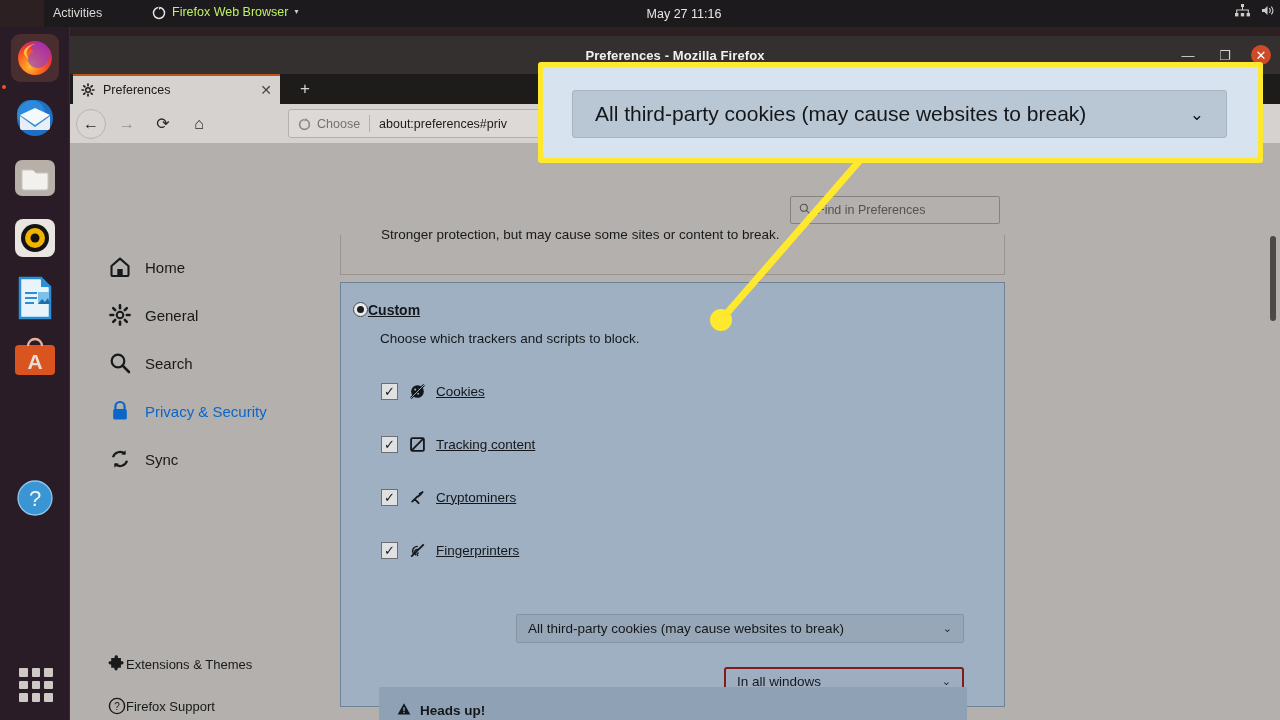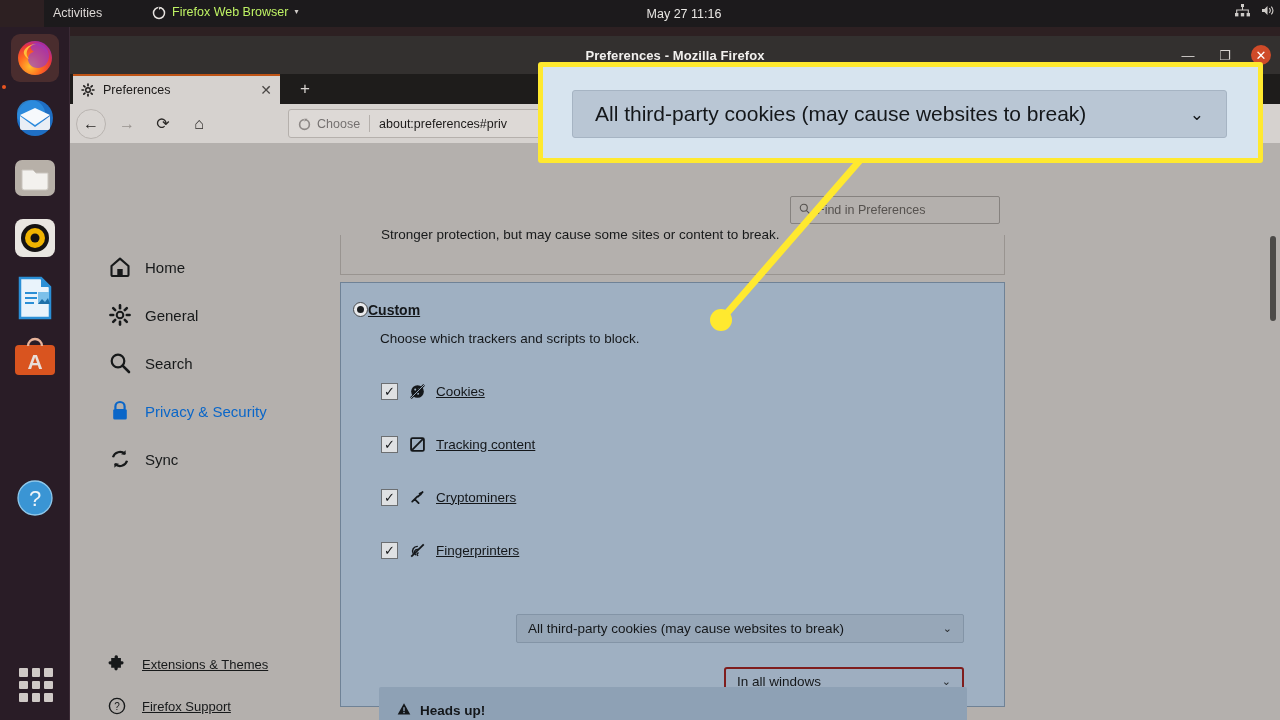--- a/index.html
+++ b/index.html
@@ -121,21 +121,21 @@
     position: absolute; left: 40px; top: -8px; font-size: 13.5px; color: #17191a; white-space: nowrap;
   }
 
   
   .sidenav { position: absolute; left: 38px; top: 100px; width: 220px; }
   .sideitem { display: flex; align-items: center; height: 48px; gap: 14px; color: #17191a; }
   .sideitem .ico { width: 23px; height: 23px; display: flex; align-items: center; justify-content: center; }
   .sideitem .lbl { font-size: 15px; }
   .sideitem.active .lbl { color: #0a66c8; }
   .sidebottom { position: absolute; left: 38px; top: 500px; width: 230px; }
-  .sidebottom .sideitem { height: 42px; gap: 16px; text-decoration: underline; }
+  .sidebottom .sideitem { height: 42px; gap: 0; }
   .sidebottom .sideitem .lbl { font-size: 13px; }
   .sidebottom .sideitem .ico { width: 18px; height: 18px; }
 
   
   .customcard {
     position: absolute; left: 270px; top: 139px; width: 665px; height: 425px;
     background: #9fb0c2; border: 1px solid #6f8296;
   }
   .radioline { position: absolute; left: 12px; top: 19px; display: flex; align-items: flex-start; gap: 0; }
   .radio {

